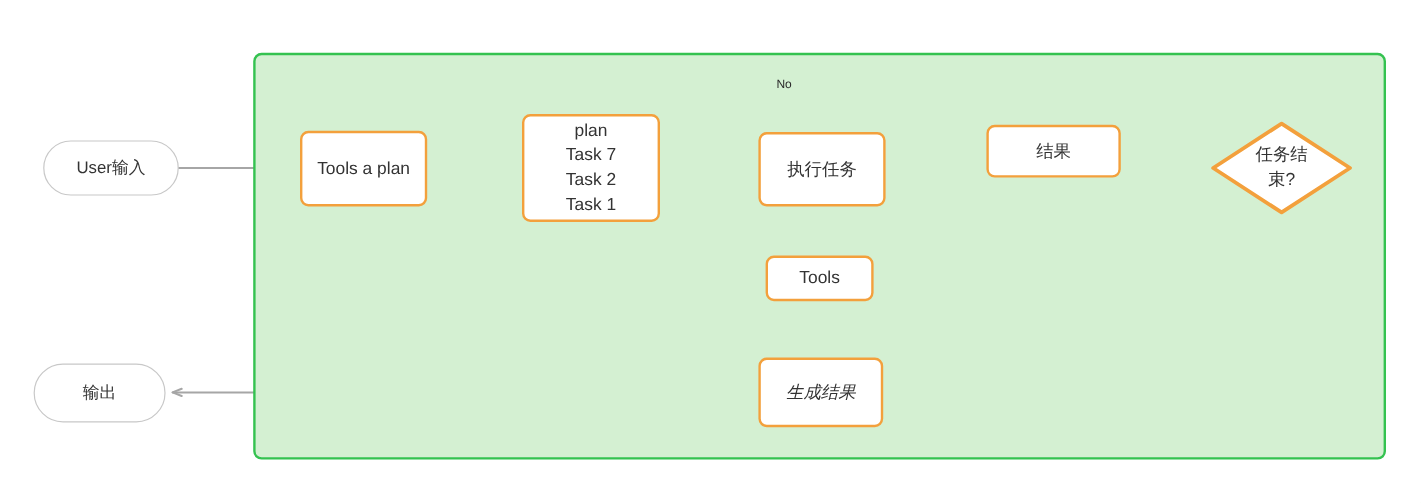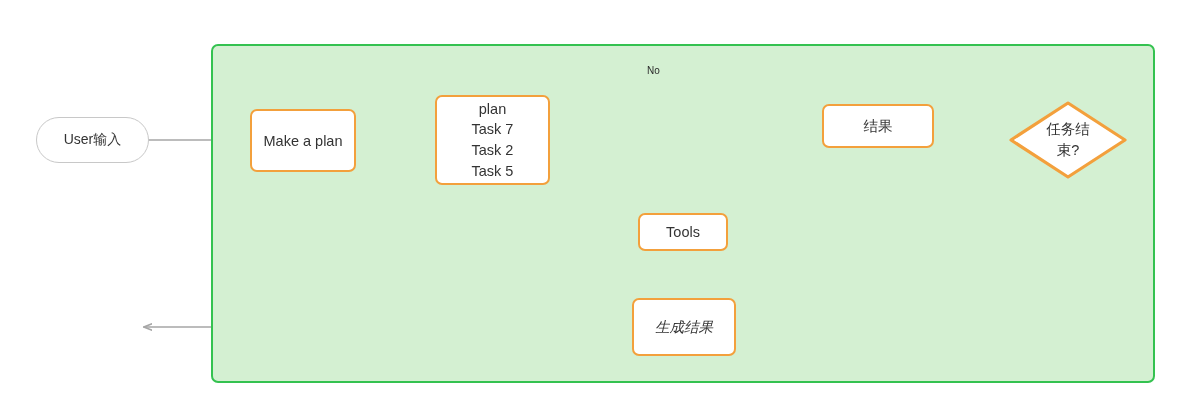--- a/index.html
+++ b/index.html
@@ -123,30 +123,32 @@
       <path d="M1068,176 L1068,320 Q1068,327 1061,327 L744,327" marker-end="url(#ah)"></path>
 
       <path d="M632,327 L144,327" marker-end="url(#ah)"></path>
     </g>
   </svg>
 
   <div class="edge-label" style="left:640px; top:65px;">No</div>
 
   <div class="node pill" style="left:36px; top:117px; width:113px; height:46px;">User输入</div>
 
+  <div class="node pill" style="left:28px; top:303px; width:110px; height:49px;">输出</div>
 
-  <div class="node proc" style="left:250px; top:109px; width:106px; height:63px;">Make a plan</div>
+  <div class="node proc" style="left:250px; top:109px; width:106px; height:63px;">Tools a plan</div>
 
   <div class="node proc multiline" style="left:435px; top:95px; width:115px; height:90px;">
     <span>plan</span>
     <span>Task 7</span>
     <span>Task 2</span>
-    <span>Task 5</span>
+    <span>Task 1</span>
   </div>
 
+  <div class="node proc" style="left:632px; top:110px; width:106px; height:62px;">执行任务</div>
 
   <div class="node proc" style="left:638px; top:213px; width:90px; height:38px;">Tools</div>
 
   <div class="node proc" style="left:822px; top:104px; width:112px; height:44px;">结果</div>
 
   <div class="node proc" style="left:632px; top:298px; width:104px; height:58px;font-style:italic;">生成结果</div>
 
   <div class="diamond-wrap" style="left:1008px; top:100px; width:120px; height:80px;">
     <svg width="120" height="80" viewBox="0 0 120 80" xmlns="http://www.w3.org/2000/svg">
       <polygon points="60,3 117,40 60,77 3,40" fill="#ffffff" stroke="#f3a03c" stroke-width="3.2" stroke-linejoin="round"></polygon>

